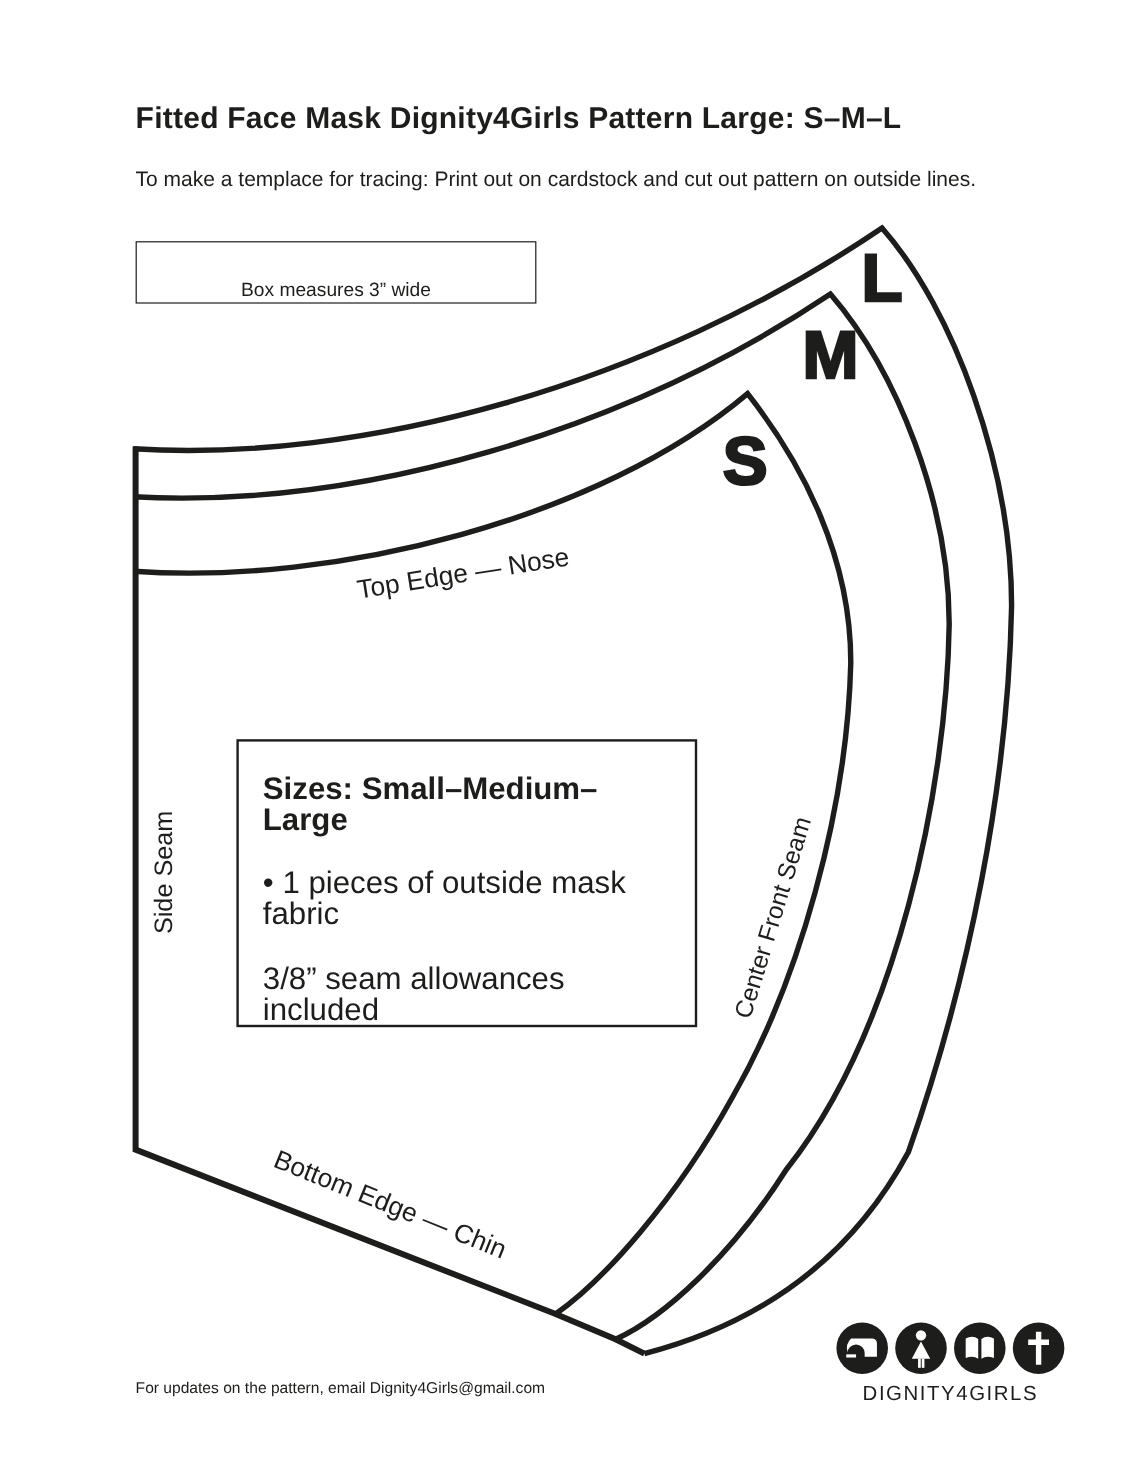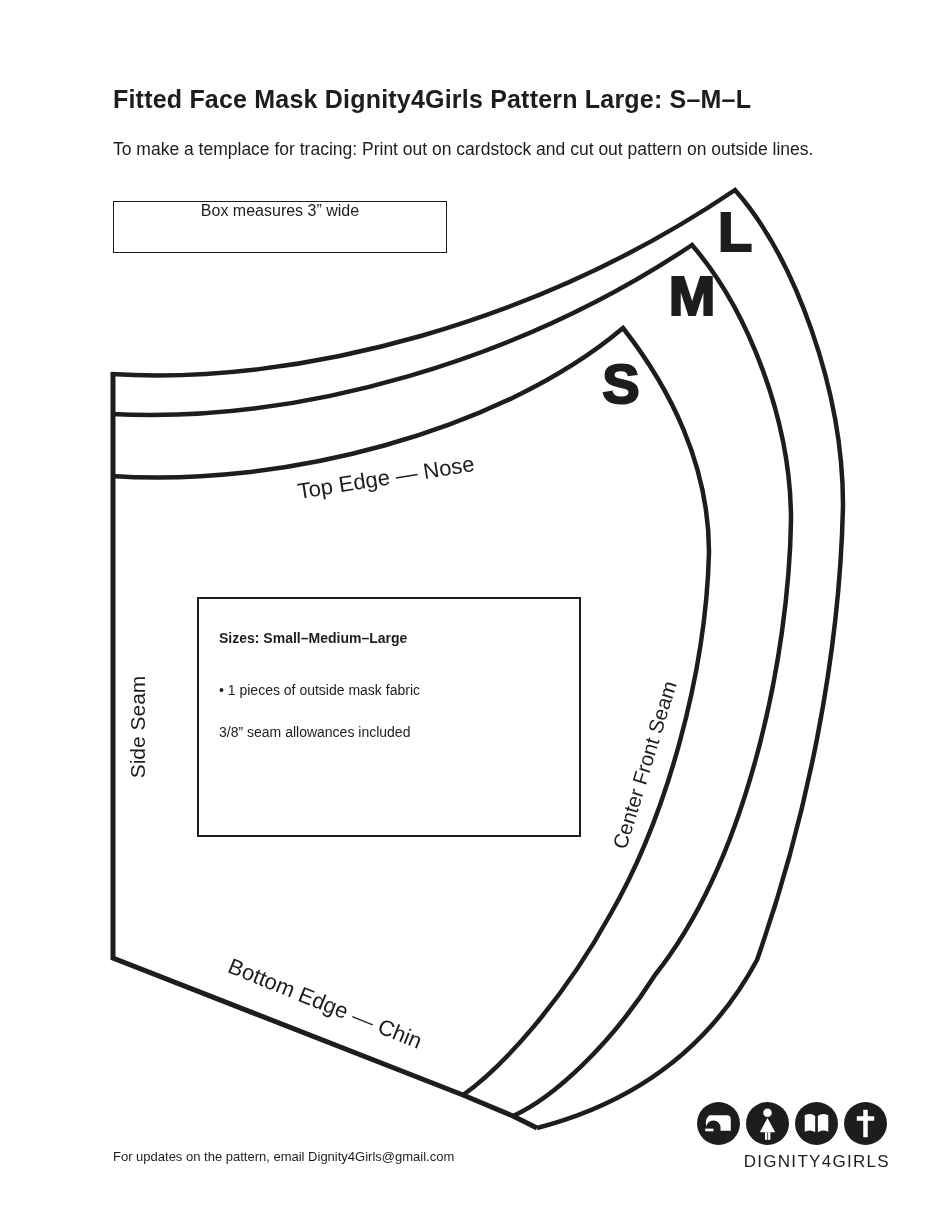--- a/index.html
+++ b/index.html
@@ -13,44 +13,44 @@
   .title {
     position:absolute; left:113px; top:85px;
     font-size:25px; font-weight:bold; letter-spacing:.2px;
   }
   .subtitle {
     position:absolute; left:113px; top:139px; font-size:17.5px;
   }
   .scale-box {
     position:absolute; left:113px; top:201px; width:334px; height:52px;
     border:1.5px solid var(--ink,#1d1d1b);
-    display:flex; align-items:flex-start; justify-content:center;
+    display:flex; align-items:flex-end; justify-content:center;
     font-size:16px;
   }
   .pattern-svg { position:absolute; left:0; top:0; width:950px; height:1230px; }
   .outline { fill:none; stroke:var(--ink,#1d1d1b); stroke-width:4.5;
              stroke-linejoin:miter; stroke-linecap:butt; }
   .outline-edge { stroke-width:5; }
   .size-label {
     position:absolute; transform:translate(-50%,-50%);
     font-size:56px; font-weight:bold; -webkit-text-stroke:2.2px var(--ink,#1d1d1b);
     line-height:1;
   }
   .edge-label {
     position:absolute; white-space:nowrap; font-size:22px; line-height:1;
   }
   .info-box {
-    position:absolute; left:197px; top:597px; width:384px; height:240px;
+    position:absolute; left:197px; top:616px; width:384px; height:240px;
     border:2px solid var(--ink,#1d1d1b);
-    padding:26px 20px 16px 20px; font-size:14px; line-height:26px;
+    padding:26px 20px 16px 20px; font-size:26px; line-height:26px;
   }
   .info-box .ib-title { font-weight:bold; margin-bottom:26px; }
-  .info-box .ib-note { margin-top:16px; }
+  .info-box .ib-note { margin-top:28px; }
   .footer-note { position:absolute; left:113px; top:1149px; font-size:13px; }
-  .logo { position:absolute; left:694px; top:1101px; width:196px; text-align:right; }
+  .logo { position:absolute; left:694px; top:1101px; width:196px; text-align:center; }
   .logo-icons { display:flex; gap:4px; justify-content:center; }
   .logo-icons svg { display:block; }
   .wordmark { margin-top:6px; font-size:17px; letter-spacing:1.3px; font-weight:500; }
 </style>
 </head>
 <body>
 
 <div class="page">
 
   <div class="title">Fitted Face Mask Dignity4Girls Pattern Large: S–M–L</div>

